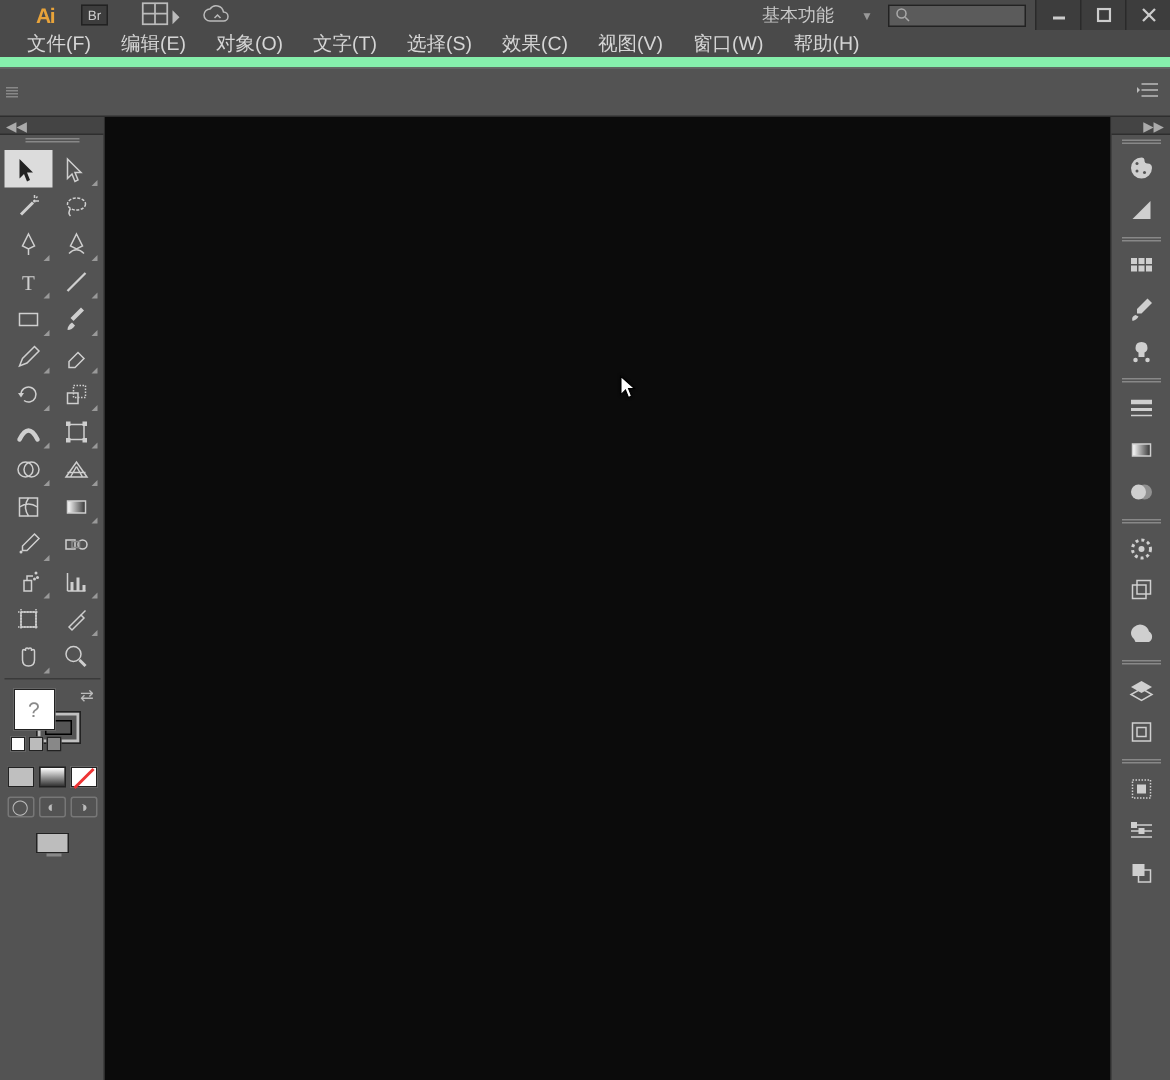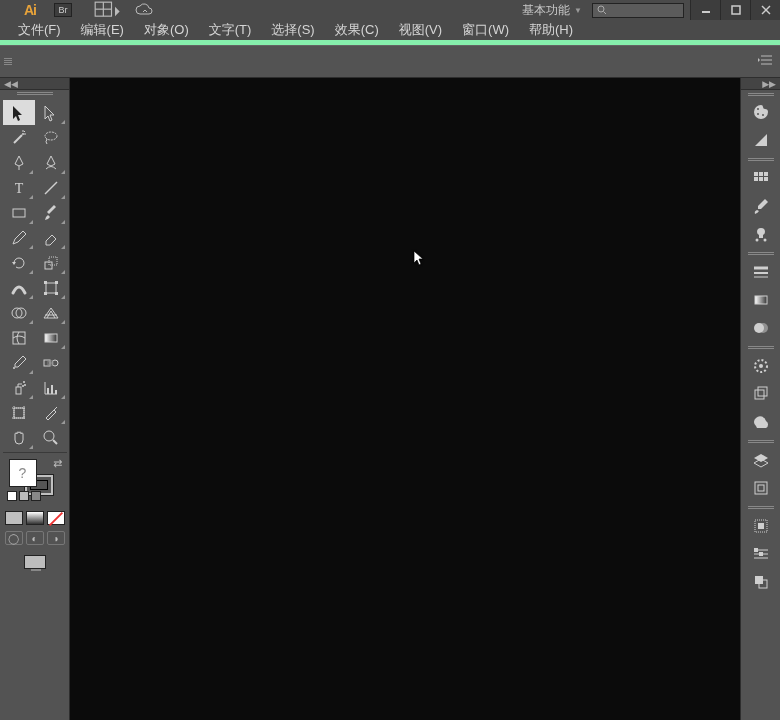--- a/index.html
+++ b/index.html
@@ -5,28 +5,28 @@
 * { margin: 0; padding: 0; box-sizing: border-box; user-select: none; }
 html, body { width: 780px; height: 720px; overflow: hidden; background: #333333; font-family: "Microsoft YaHei", Arial, sans-serif; color: #c8c8c8; font-size: 12px; }
 
 
 .titlebar { height: 20px; background: #4a4a4a; display: flex; align-items: center; padding-left: 18px; }
 .ai-logo { width: 24px; height: 14px; display: flex; align-items: center; justify-content: center; font-weight: bold; color: #e8a33a; font-size: 14px; letter-spacing: -1px; margin-right: 12px; }
 .br-badge { width: 18px; height: 14px; background: #3d3d3d; border: 1px solid #222; color: #ccc; font-size: 9px; display: flex; align-items: center; justify-content: center; margin-right: 22px; }
 .doc-icon { width: 28px; height: 14px; display: flex; align-items: center; justify-content: center; margin-right: 12px; color: #bbb; }
 .cloud-icon { width: 20px; height: 14px; color: #bbb; display: flex; align-items: center; justify-content: center; }
 .title-spacer { flex: 1; }
-.workspace-switch { display: flex; align-items: center; gap: 4px; color: #c8c8c8; font-size: 12px; margin-right: 10px; }
+.workspace-switch { display: flex; align-items: center; gap: 18px; color: #c8c8c8; font-size: 12px; margin-right: 10px; }
 .workspace-switch .tri { font-size: 8px; color: #999; }
 .search-box { width: 92px; height: 15px; background: #5b5b5b; border: 1px solid #222; display: flex; align-items: center; padding: 0 4px; color: #999; font-size: 10px; margin-right: 6px; }
 .window-btns { display: flex; height: 20px; }
 .window-btn { width: 30px; height: 20px; background: #3d3d3d; display: flex; align-items: center; justify-content: center; color: #ccc; font-size: 11px; border-left: 1px solid #2a2a2a; }
 
 
-.menubar { height: 25px; background: #4a4a4a; display: flex; align-items: stretch; padding-left: 8px; border-bottom: 5px solid #86efac; }
+.menubar { height: 25px; background: #4a4a4a; display: flex; align-items: stretch; padding-left: 8px; border-bottom: 7px solid #86efac; }
 .menu-item { padding: 0 10px; display: flex; align-items: center; font-size: 13px; color: #d5d5d5; }
 
 
 .controlbar { height: 33px; background: #535353; border-top: 1px solid #636363; border-bottom: 1px solid #2e2e2e; display: flex; align-items: center; position: relative; }
 .dock-handle { width: 8px; height: 20px; margin-left: 4px; display: flex; flex-direction: column; justify-content: center; gap: 1px; }
 .dock-handle div { height: 1px; background: #888; }
 .ctrl-settings { position: absolute; right: 8px; top: 8px; color: #bbb; font-size: 13px; }
 
 
 .body { display: flex; height: 642px; }

